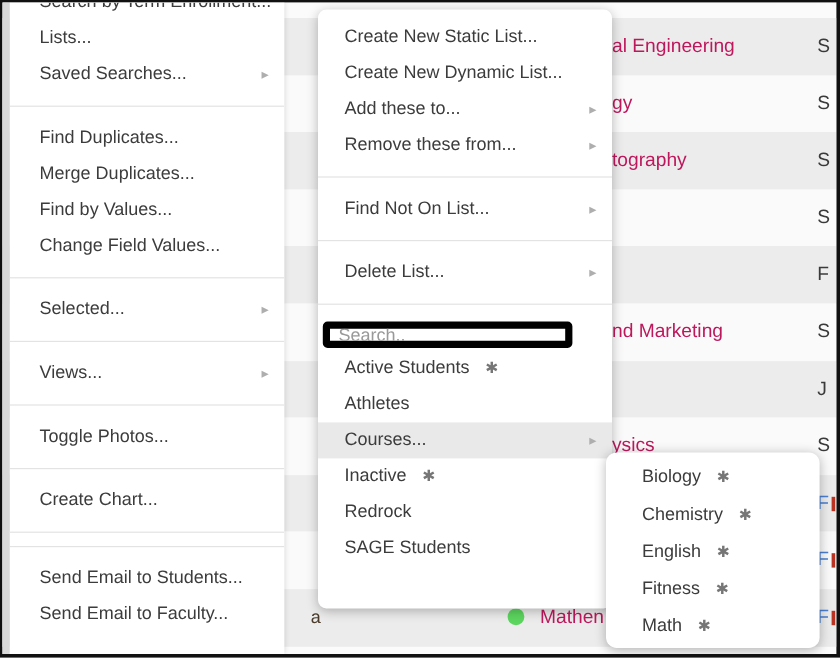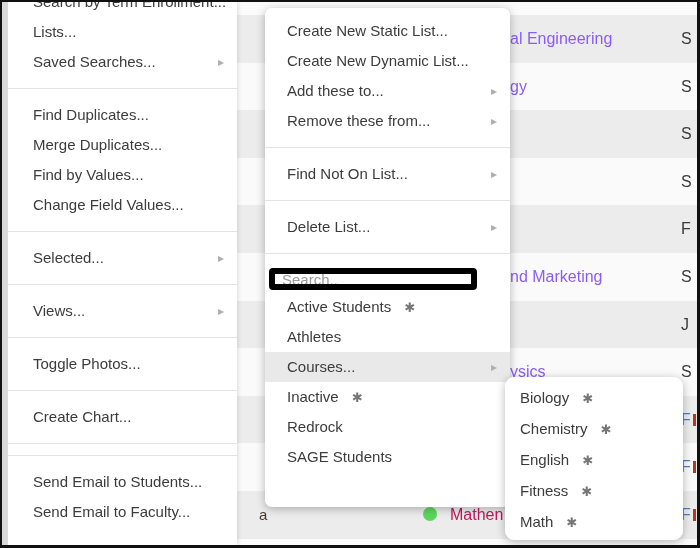--- a/index.html
+++ b/index.html
@@ -11,21 +11,21 @@
     position:absolute;left:2px;top:2px;width:695px;height:543px;
     background:#fbfbfb;overflow:hidden;
   }
   
   .bg-rows{position:absolute;left:0;top:13px;width:695px;}
   .bgrow{position:relative;height:47.6px;width:695px;}
   .bgrow:nth-child(odd){background:#ececec;}
   .bgrow:nth-child(even){background:#fafafa;}
   .frag{
     position:absolute;left:508px;top:0;height:47.6px;line-height:47.6px;
-    font-size:16px;color:#8b5cf6;white-space:nowrap;
+    font-size:16px;color:#be185d;white-space:nowrap;
   }
   .level{
     position:absolute;left:679px;top:0;height:47.6px;line-height:47.6px;
     font-size:16px;color:#3a3a3a;white-space:nowrap;
   }
   .lvl-blue{color:#4a7fd0;}
   .redbar{position:absolute;left:691px;top:18px;width:3px;height:12px;background:#bb3322;}
   .green-dot{
     position:absolute;left:421px;top:16px;width:14px;height:14px;
     border-radius:50%;background:#5cd65f;
@@ -51,21 +51,21 @@
     border-radius:9px;box-shadow:0 2px 10px rgba(0,0,0,0.28);overflow:hidden;
     padding-top:5px;box-sizing:border-box;
   }
   .m-item{
     position:relative;height:30px;line-height:30px;padding-left:25px;
     font-size:15px;color:#3c3c3c;white-space:nowrap;cursor:default;
   }
   .menu1 .m-first{margin-top:-15px;}
   .menu2 .m-item{padding-left:22px;}
   .menu2 .pad-top{margin-top:8px;}
-  .menu3 .m-item{height:31px;line-height:31px;padding-left:15px;}
+  .menu3 .m-item{height:31px;line-height:31px;padding-left:30px;}
   .m-item.highlight{background:#e9e9e9;}
   .arrow{
     position:absolute;right:13px;top:0;height:30px;line-height:30px;
     color:#aeaeae;font-size:12px;
   }
   .divider{height:1px;background:#e3e3e3;margin:11px 0;}
   .star{color:#767676;font-size:13px;margin-left:9px;}
   .search-input{
     display:block;box-sizing:border-box;margin:14px 4px 2px 4px;width:208px;height:22px;
     border:6px solid #000000;border-radius:4px;padding:0 7px;font-size:15px;color:#444;
@@ -81,20 +81,21 @@
   <div class="bg-rows">
     <div class="bgrow">
       <span class="frag">al Engineering</span>
       <span class="level">S</span>
     </div>
     <div class="bgrow">
       <span class="frag">gy</span>
       <span class="level">S</span>
     </div>
     <div class="bgrow">
+      <span class="frag">tography</span>
       <span class="level">S</span>
     </div>
     <div class="bgrow">
       <span class="frag"></span>
       <span class="level">S</span>
     </div>
     <div class="bgrow">
       <span class="frag"></span>
       <span class="level">F</span>
     </div>

